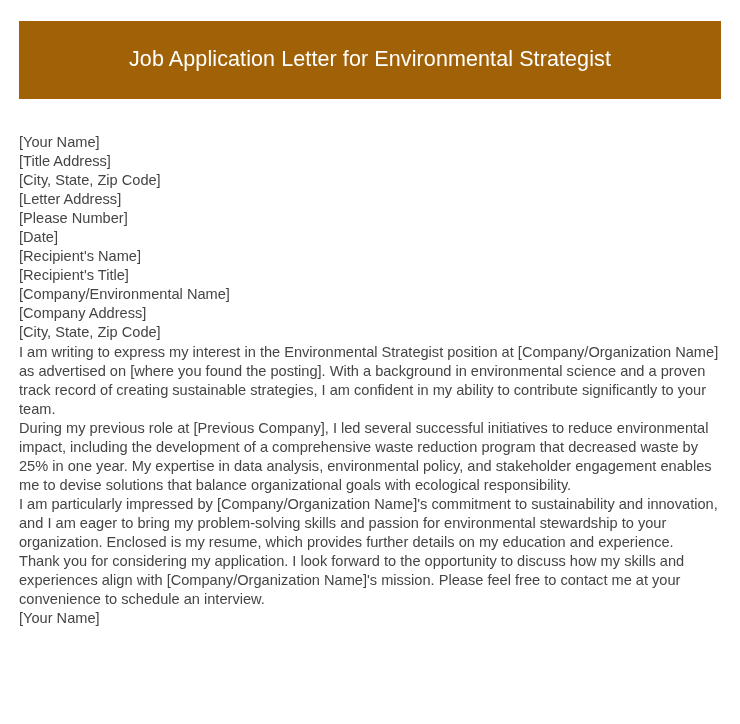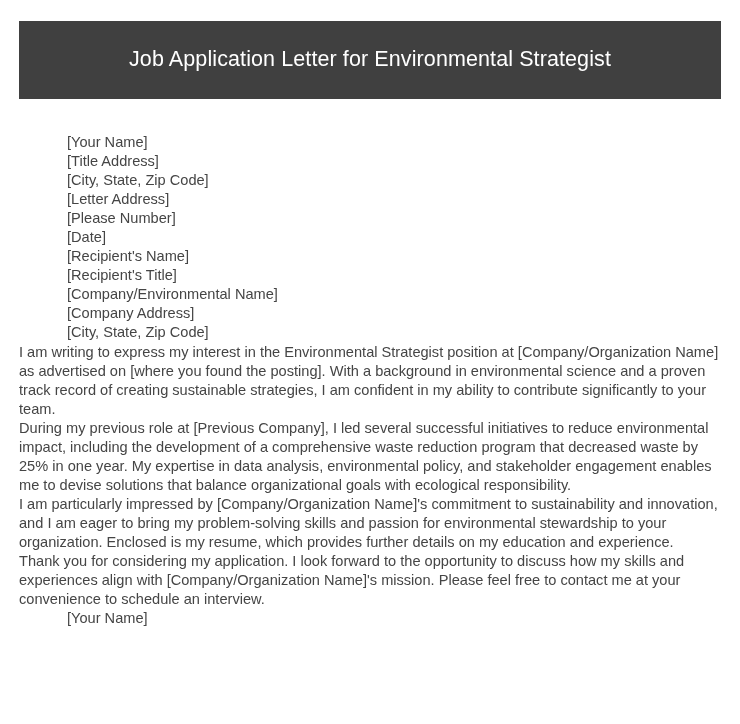--- a/index.html
+++ b/index.html
@@ -19,21 +19,21 @@
     position: relative;
     background: #ffffff;
     box-sizing: border-box;
   }
   .letter-header {
     position: absolute;
     left: 19px;
     top: 21px;
     width: 702px;
     height: 78px;
-    background: #404040;
+    background: #a16207;
     display: flex;
     align-items: center;
     justify-content: center;
     box-sizing: border-box;
   }
   .letter-title {
     color: #ffffff;
     font-size: 21.5px;
     font-weight: 400;
     line-height: 1.2;
@@ -49,21 +49,20 @@
     width: 700px;
     font-size: 14.6px;
     line-height: 19.05px;
     color: #454545;
     font-family: "Liberation Sans", sans-serif;
     text-align: left;
   }
   .line {
     display: block;
     white-space: nowrap;
-    margin-left: 48px;
   }
   .para {
     display: block;
     margin: 0;
     padding: 0;
   }
 </style>
 </head>
 <body>
 

